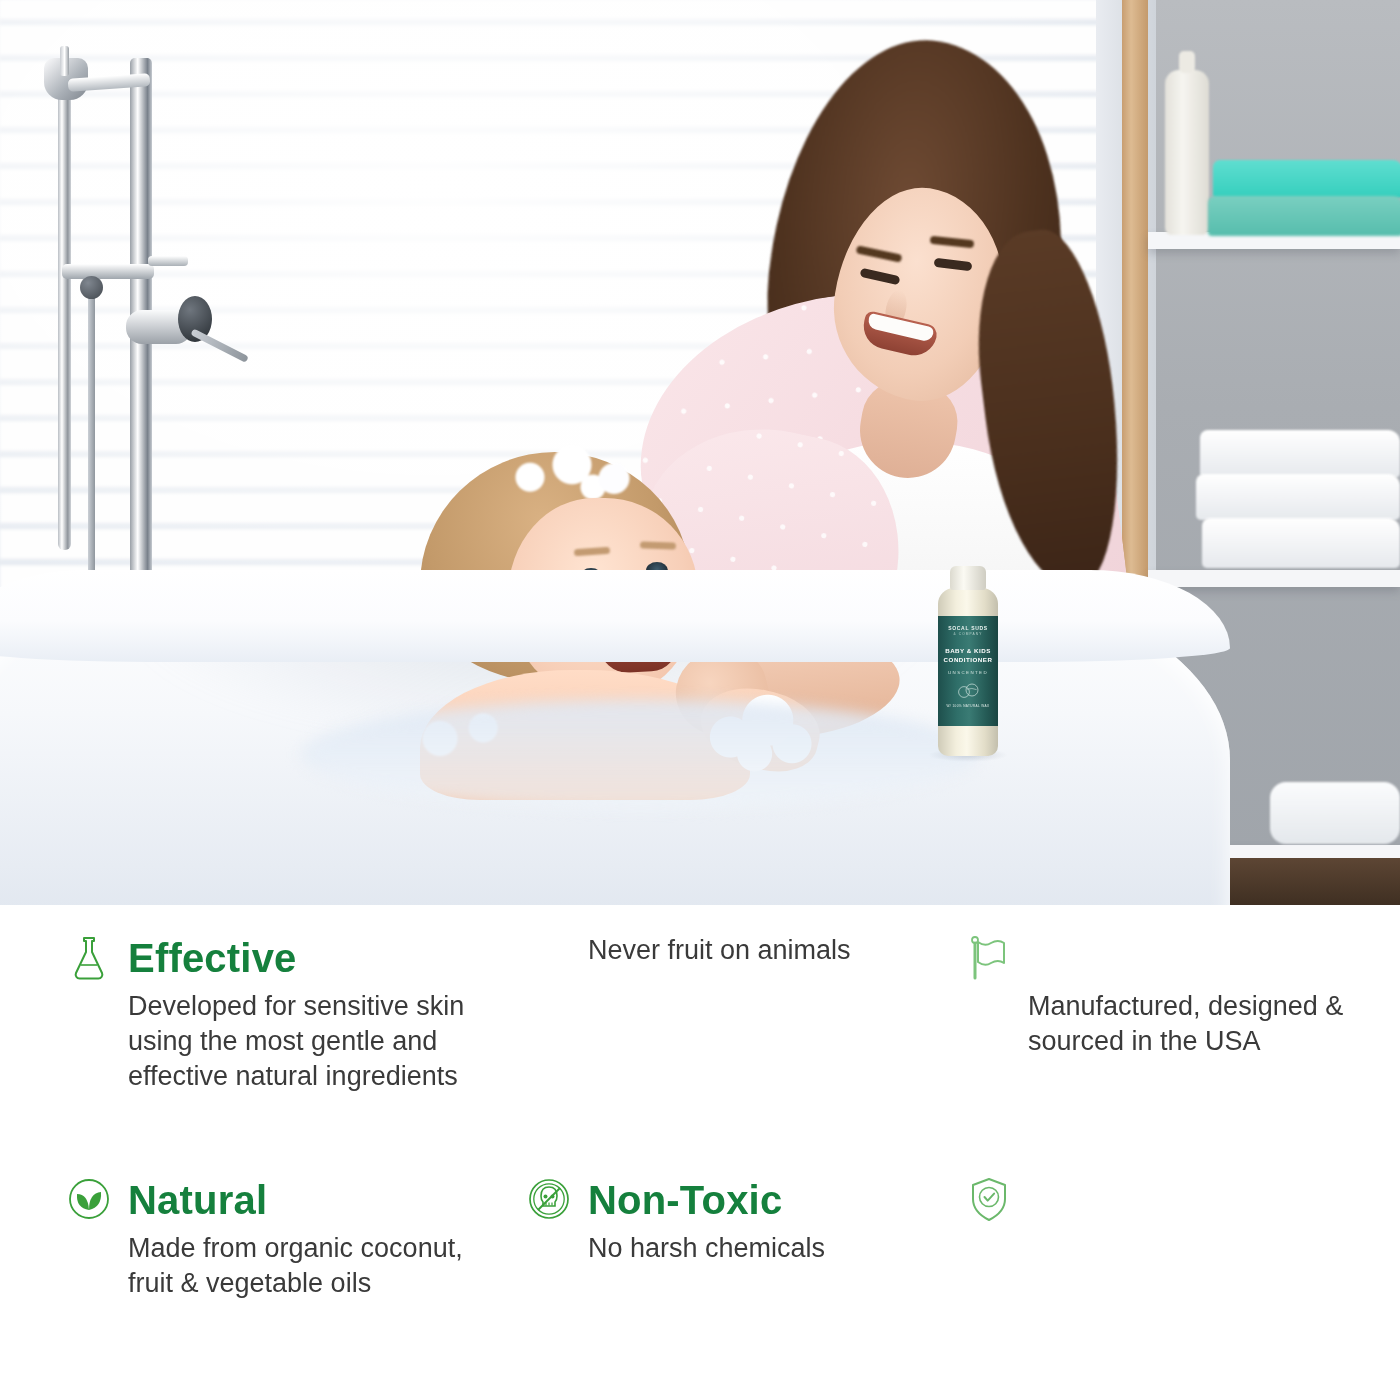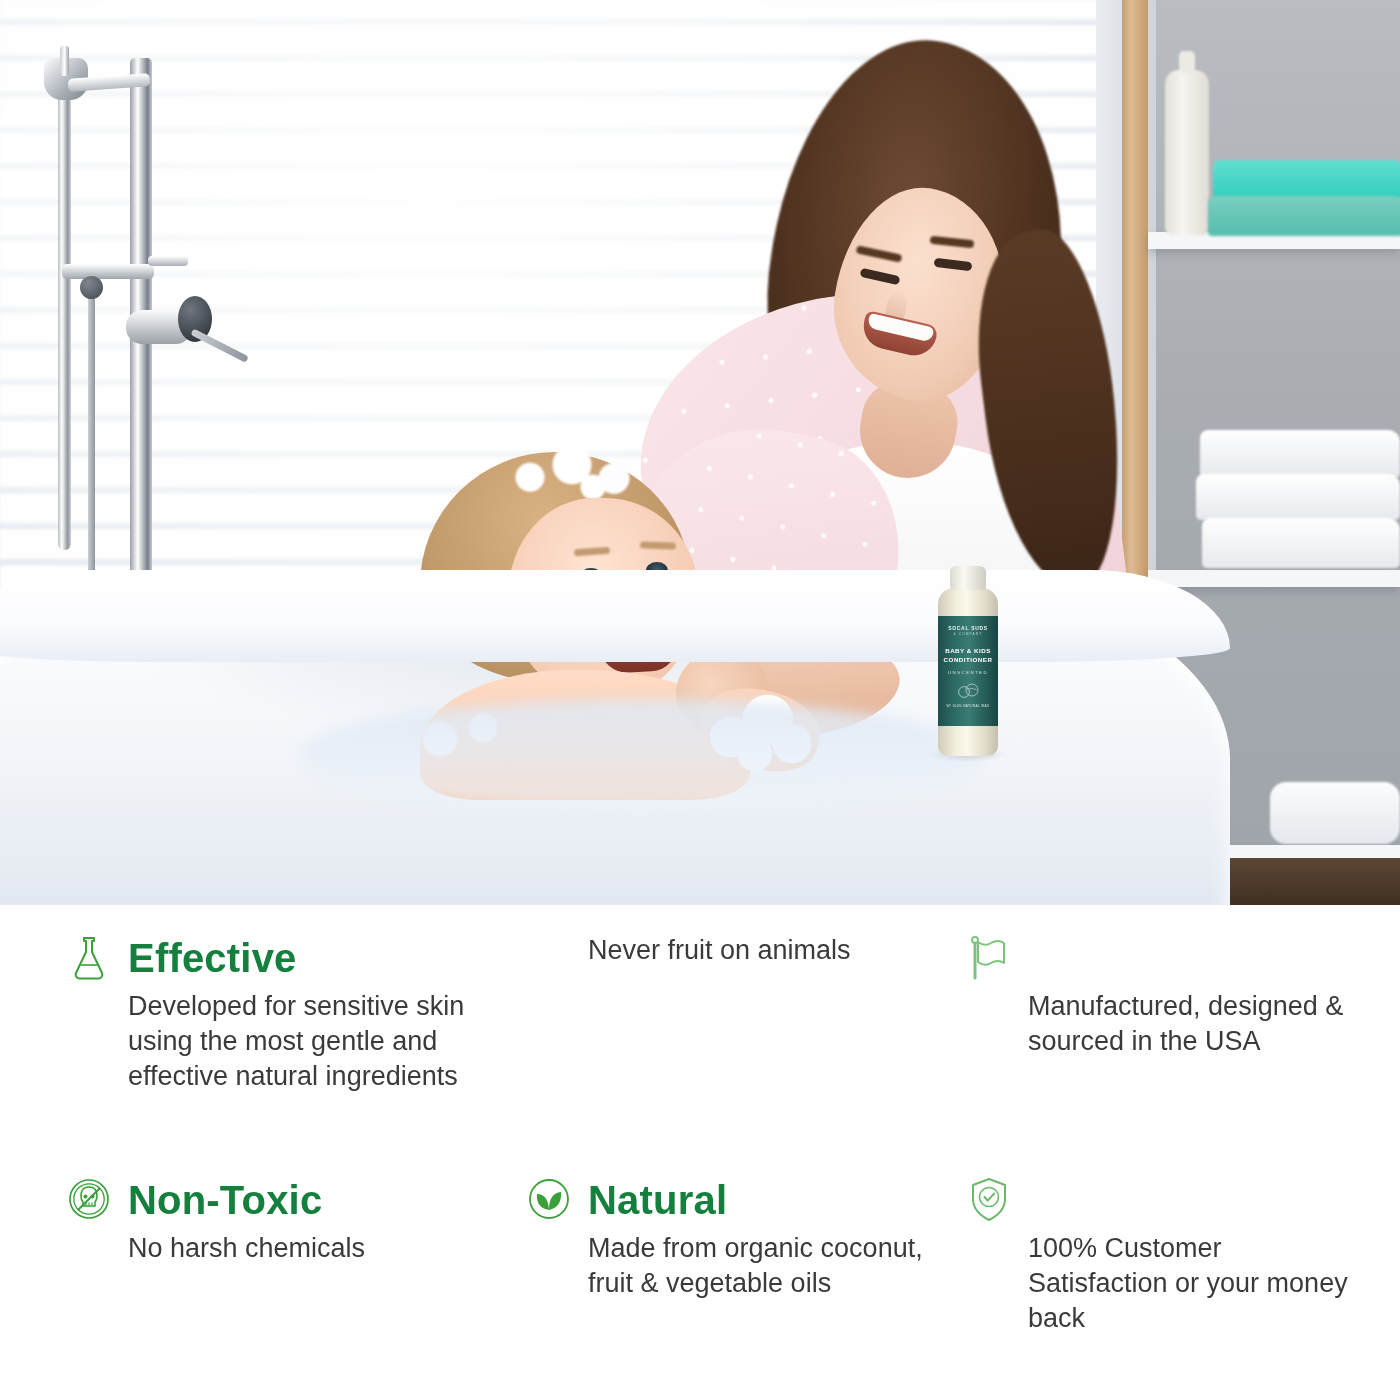--- a/index.html
+++ b/index.html
@@ -545,54 +545,53 @@
             <line x1="9" y1="10" x2="9" y2="45" stroke="#7cc47c" stroke-width="3" stroke-linecap="round"></line>
             <path d="M12 9 q7 5 13 1 q7 -4 13 0 v20 q-6 -4 -13 0 q-6 4 -13 -1z" fill="none" stroke="#7cc47c" stroke-width="2" stroke-linejoin="round"></path>
           </svg>
         </div>
         <div class="desc">Manufactured, designed &amp; sourced in the USA</div>
       </div>
     </div>
 
     <div class="grid row2">
 
+      <div class="cell c1">
+        <div class="head">
+          <svg class="icon" viewBox="0 0 46 52">
+            <circle cx="23" cy="24" r="19" fill="none" stroke="#3aa03a" stroke-width="1.8"></circle>
+            <path d="M23 35 q-13 -2 -12 -16 q11 0 12 16z" fill="#3aa03a"></path>
+            <path d="M23 35 q13 -3 12 -18 q-12 1 -12 18z" fill="#3aa03a"></path>
+          </svg>
+          <div class="title">Natural</div>
+        </div>
+        <div class="desc">Made from organic coconut, fruit &amp; vegetable oils</div>
+      </div>
+
       <div class="cell c2">
         <div class="head">
           <svg class="icon" viewBox="0 0 46 52">
             <circle cx="23" cy="24" r="19" fill="none" stroke="#3aa03a" stroke-width="1.7"></circle>
             <circle cx="23" cy="24" r="15.2" fill="none" stroke="#3aa03a" stroke-width="1.3"></circle>
             <path d="M23 12 q-8 0 -8 9 q0 4 2 6 v4 h12 v-4 q2 -2 2 -6 q0 -9 -8 -9z" fill="none" stroke="#3aa03a" stroke-width="1.6"></path>
             <circle cx="19.5" cy="21.5" r="2" fill="#3aa03a"></circle>
             <circle cx="26.5" cy="21.5" r="2" fill="#3aa03a"></circle>
             <path d="M20 27.5 v3 M23 27.5 v3 M26 27.5 v3" stroke="#3aa03a" stroke-width="1.2"></path>
             <line x1="12" y1="35" x2="34" y2="13" stroke="#3aa03a" stroke-width="2"></line>
           </svg>
           <div class="title">Non-Toxic</div>
         </div>
         <div class="desc">No harsh chemicals</div>
       </div>
 
-      <div class="cell c1">
-        <div class="head">
-          <svg class="icon" viewBox="0 0 46 52">
-            <circle cx="23" cy="24" r="19" fill="none" stroke="#3aa03a" stroke-width="1.8"></circle>
-            <path d="M23 35 q-13 -2 -12 -16 q11 0 12 16z" fill="#3aa03a"></path>
-            <path d="M23 35 q13 -3 12 -18 q-12 1 -12 18z" fill="#3aa03a"></path>
-          </svg>
-          <div class="title">Natural</div>
-        </div>
-        <div class="desc">Made from organic coconut, fruit &amp; vegetable oils</div>
-      </div>
-
       <div class="cell c3">
         <div class="head">
           <svg class="icon" viewBox="0 0 46 52">
             <path d="M23 4 L39 10 v14 q0 13 -16 21 Q7 37 7 24 V10z" fill="none" stroke="#6bb86b" stroke-width="2" stroke-linejoin="round"></path>
             <circle cx="23" cy="22" r="9.5" fill="none" stroke="#6bb86b" stroke-width="1.6"></circle>
             <path d="M18.5 22 l3.2 3.6 l6.4 -7" fill="none" stroke="#6bb86b" stroke-width="2" stroke-linecap="round" stroke-linejoin="round"></path>
           </svg>
         </div>
-        <div class="desc">100% Customer Satisfaction or your money back</div>
       </div>
     </div>
 
   </div>
 </div>
 
 </body></html>

